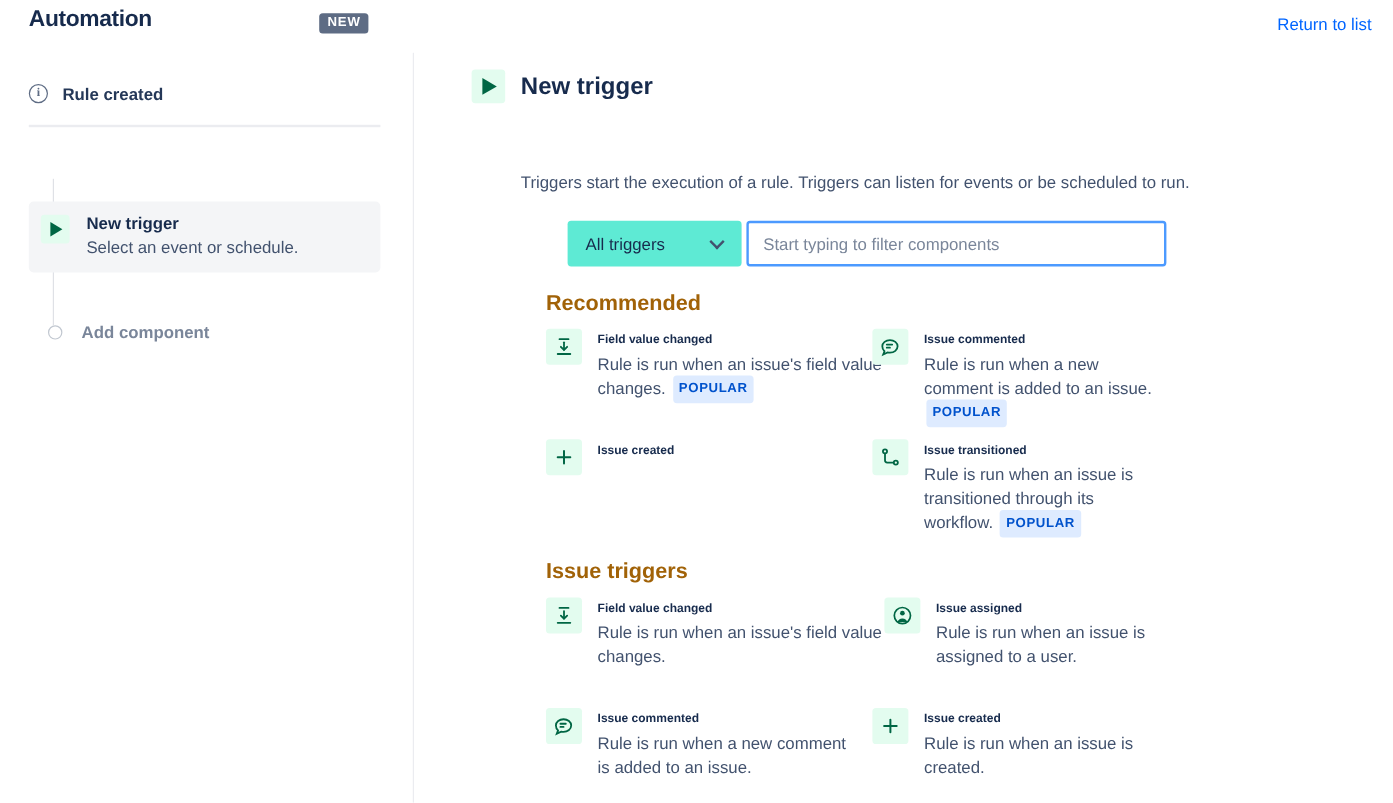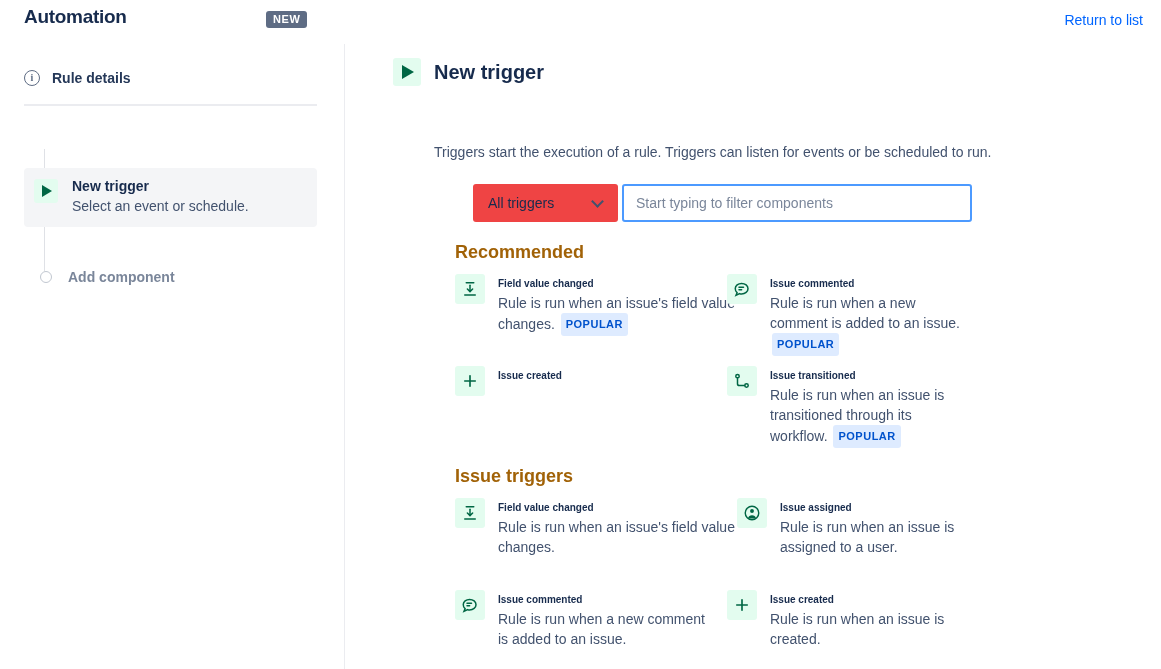--- a/index.html
+++ b/index.html
@@ -109,21 +109,21 @@
     border-bottom: 7.5px solid transparent;
   }
   .main-title { font-size: 20px; font-weight: bold; color: #172b4d; }
   .main-desc {
     position: absolute; left: 89px; top: 99px; font-size: 14px;
     color: #42526e; line-height: 18px;
   }
 
   .filter-row { position: absolute; left: 128px; top: 140px; display: flex; }
   .select-box {
-    width: 145px; height: 38px; background: #ef4444; border-radius: 3px;
+    width: 145px; height: 38px; background: #5eead4; border-radius: 3px;
     display: flex; align-items: center; justify-content: space-between;
     padding: 0 12px 0 15px; cursor: pointer; font-size: 14px; color: #172b4d;
   }
   .chev {
     width: 9px; height: 9px; border-right: 2px solid #42526e;
     border-bottom: 2px solid #42526e; transform: rotate(45deg); margin-top: -4px;
     margin-right: 4px;
   }
   .filter-input {
     width: 350px; height: 38px; border: 2px solid #4c9aff; border-radius: 3px;
@@ -170,21 +170,21 @@
 
   <div class="header">
     <div class="app-title">Automation</div>
     <div class="new-badge">NEW</div>
     <a class="return-link">Return to list</a>
   </div>
 
   <div class="sidebar">
     <div class="rule-details">
       <span class="info-icon">i</span>
-      <span class="label">Rule details</span>
+      <span class="label">Rule created</span>
     </div>
     <div class="divider"></div>
     <div class="tree-line"></div>
 
     <div class="step selected step-new-trigger">
       <span class="step-icon-play">
         <span class="play-tri"></span>
       </span>
       <span class="step-text">
         <span class="step-title">New trigger</span>

